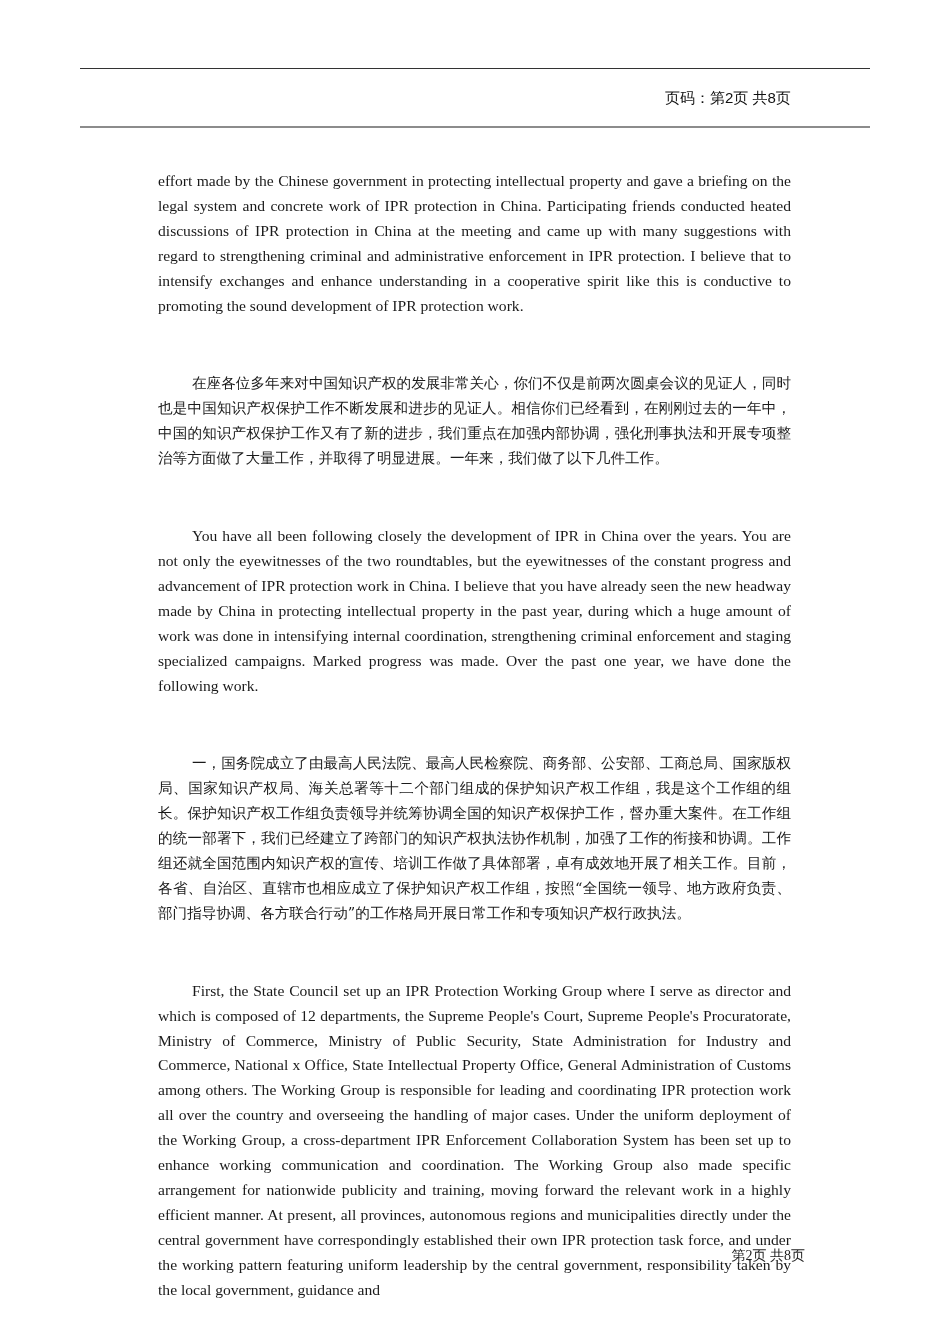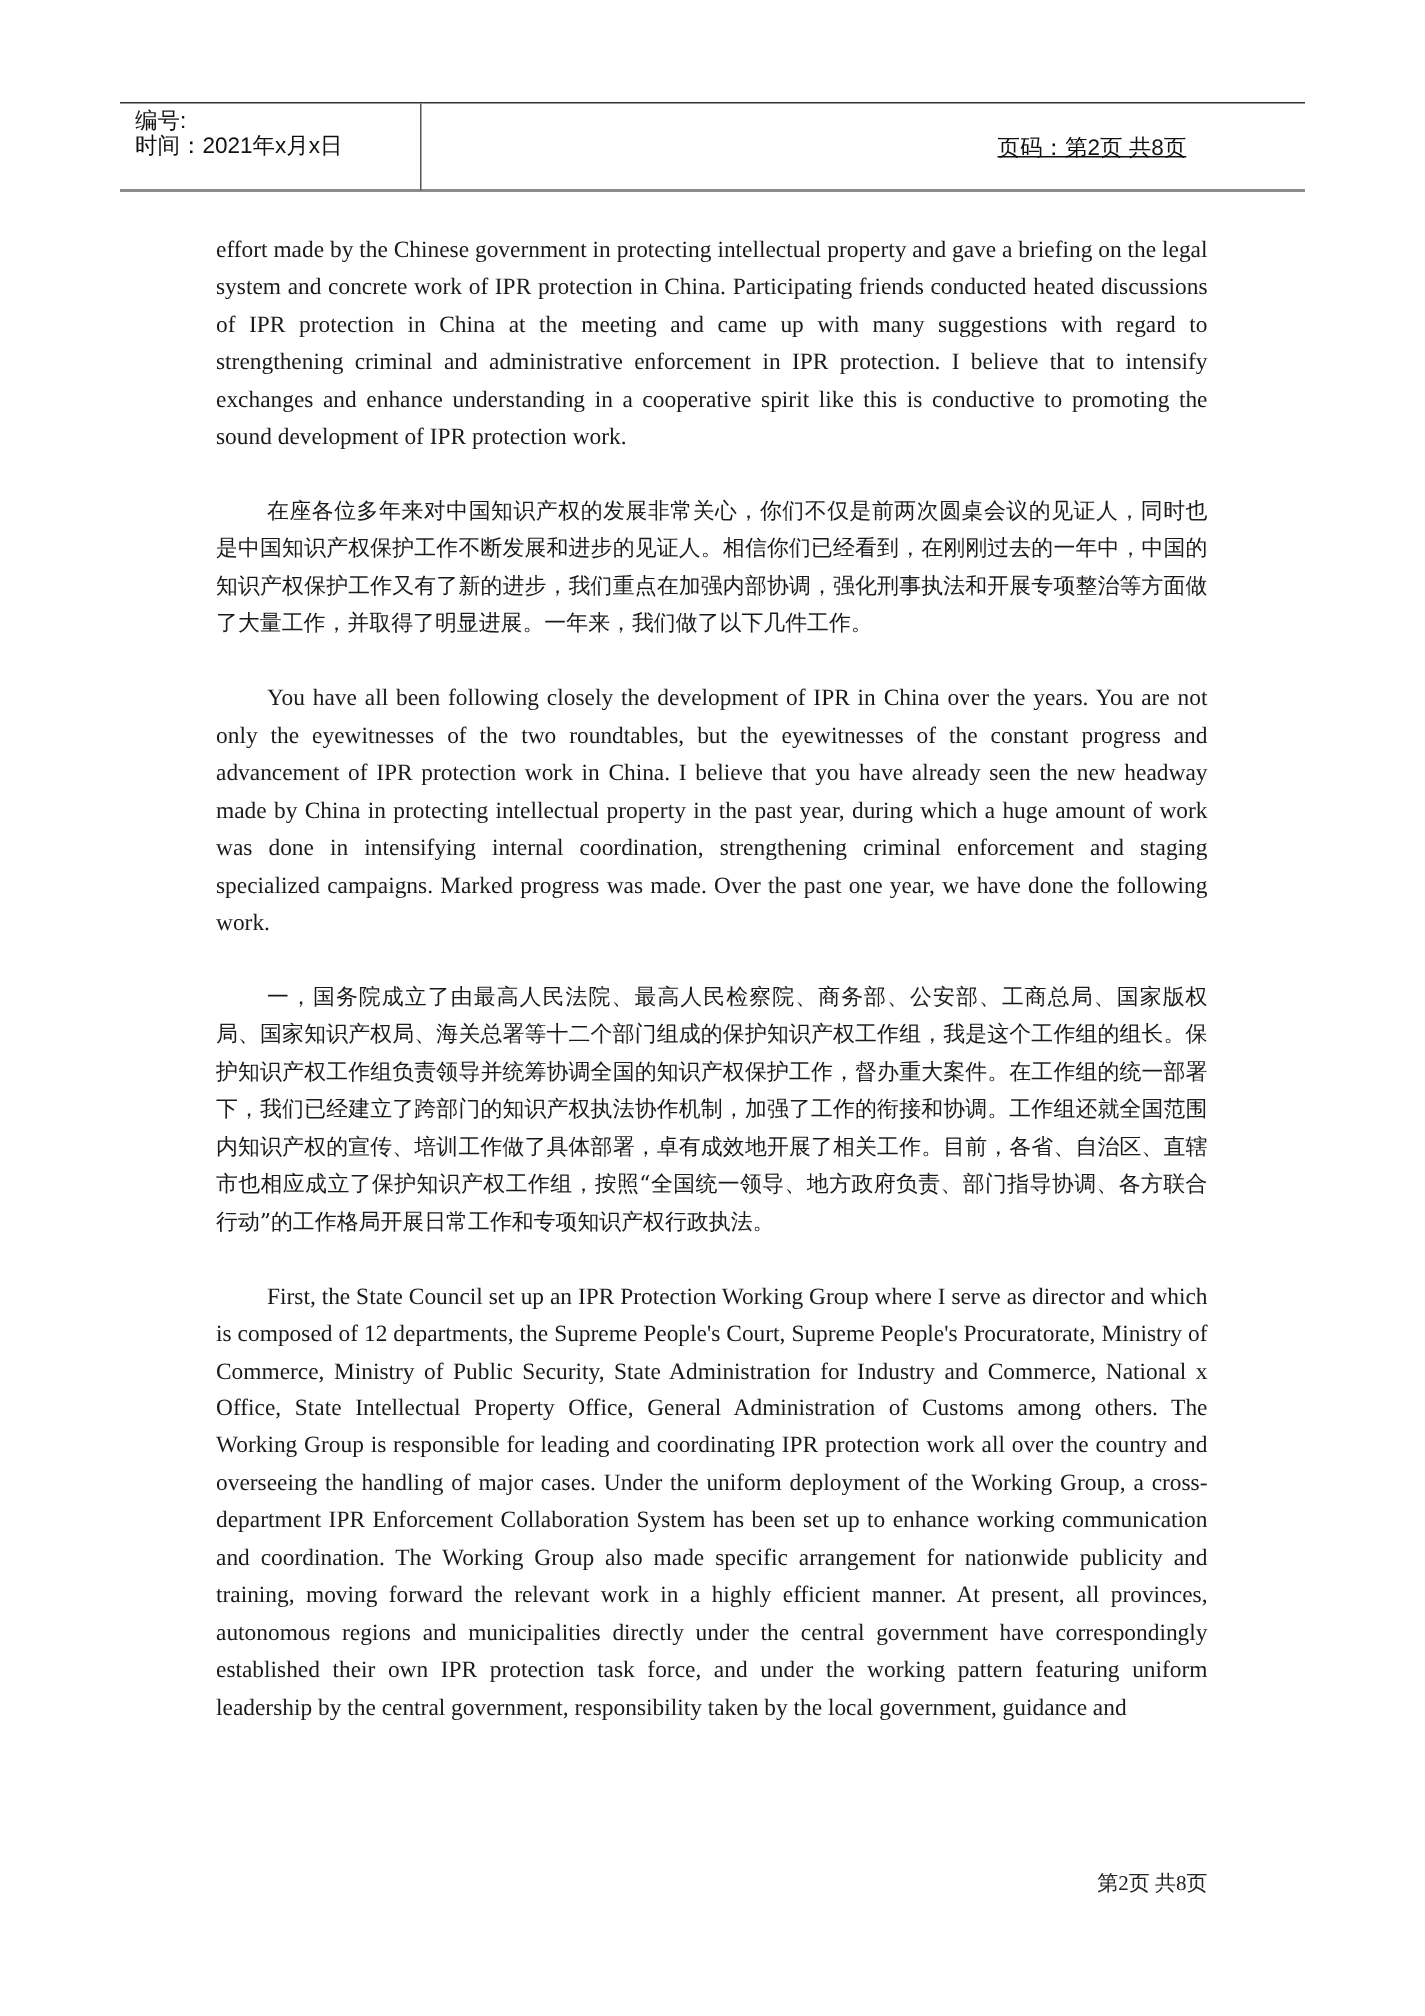--- a/index.html
+++ b/index.html
@@ -8,37 +8,33 @@
   .header { position:absolute; left:80px; top:68px; width:790px; height:60px;
             border-top:1px solid #333; border-bottom:2px solid #8c8c8c; box-sizing:border-box; }
   .hcell { position:absolute; top:0; height:58px; box-sizing:border-box; }
   .hleft { left:0; width:201px; border-right:1px solid #555;
            font-family:"Liberation Sans","DejaVu Sans",sans-serif; font-size:15px; line-height:17px;
            padding:3px 0 0 10px; color:#111; }
   .hmid { left:201px; width:373px; border-right:1px solid #555;
           display:flex; align-items:center; justify-content:center;
           font-family:"DejaVu Sans",sans-serif; font-size:21px; color:#e8211e; font-weight:bold; letter-spacing:0.5px; }
   .hright { left:574px; width:216px; display:flex; align-items:center; padding-left:11px;
-            font-family:"Liberation Sans","DejaVu Sans",sans-serif; font-size:15px; color:#111;text-decoration:underline; }
+            font-family:"Liberation Sans","DejaVu Sans",sans-serif; font-size:15px; color:#111; }
   .content { position:absolute; left:144px; width:661px; top:155px; }
-  .para { margin:0; font-size:15.6px; line-height:24.9px; text-align:justify; text-align-last:left; }
+  .para { margin:14px; font-size:15.6px; line-height:24.9px; text-align:justify; text-align-last:left; }
   .para.cn { font-family:"DejaVu Serif",serif; font-size:14.6px; line-height:24.9px; }
   .indent { text-indent:34px; }
   .gap { height:25px; }
   .footer { position:absolute; right:145px; top:1247px; font-size:14px;
             font-family:Liberation Serif, serif; color:#222; }
 </style>
 </head>
 <body>
 
 <div class="header">
-  <div class="hcell hleft">
-    <div>编号:</div>
-    <div>时间：2021年x月x日</div>
-  </div>
   <div class="hcell hright">页码：第2页 共8页</div>
 </div>
 
 <div class="content">
   <p class="para">effort made by the Chinese government in protecting intellectual property and gave a briefing on the legal system and concrete work of IPR protection in China. Participating friends conducted heated discussions of IPR protection in China at the meeting and came up with many suggestions with regard to strengthening criminal and administrative enforcement in IPR protection. I believe that to intensify exchanges and enhance understanding in a cooperative spirit like this is conductive to promoting the sound development of IPR protection work.</p>
   <div class="gap"></div>
   <p class="para cn indent">在座各位多年来对中国知识产权的发展非常关心，你们不仅是前两次圆桌会议的见证人，同时也是中国知识产权保护工作不断发展和进步的见证人。相信你们已经看到，在刚刚过去的一年中，中国的知识产权保护工作又有了新的进步，我们重点在加强内部协调，强化刑事执法和开展专项整治等方面做了大量工作，并取得了明显进展。一年来，我们做了以下几件工作。</p>
   <div class="gap"></div>
   <p class="para indent">You have all been following closely the development of IPR in China over the years. You are not only the eyewitnesses of the two roundtables, but the eyewitnesses of the constant progress and advancement of IPR protection work in China. I believe that you have already seen the new headway made by China in protecting intellectual property in the past year, during which a huge amount of work was done in intensifying internal coordination, strengthening criminal enforcement and staging specialized campaigns. Marked progress was made. Over the past one year, we have done the following work.</p>
   <div class="gap"></div>

